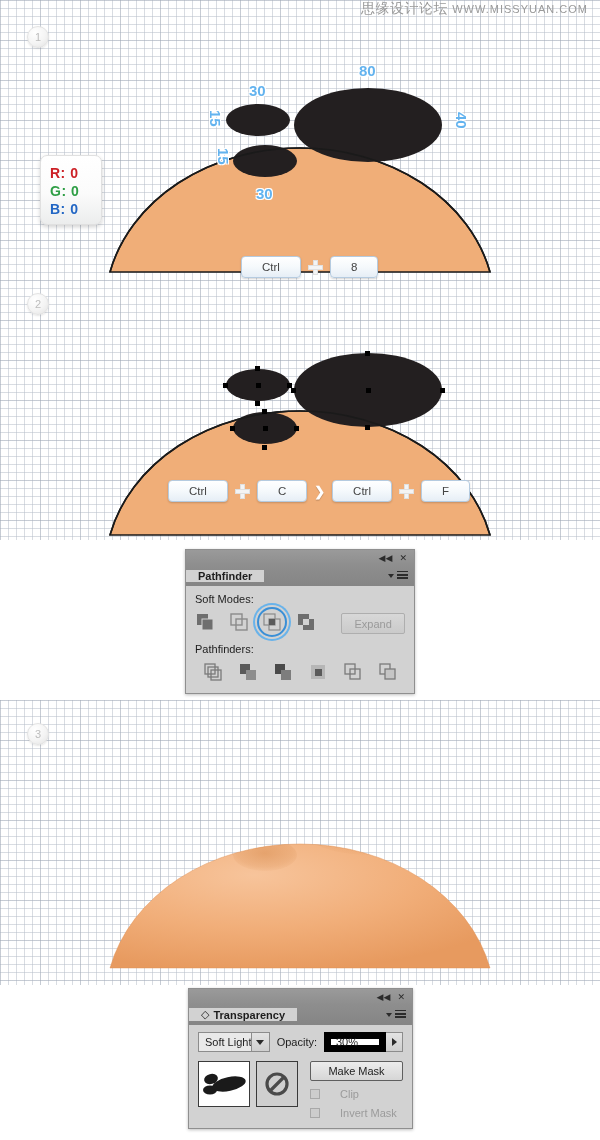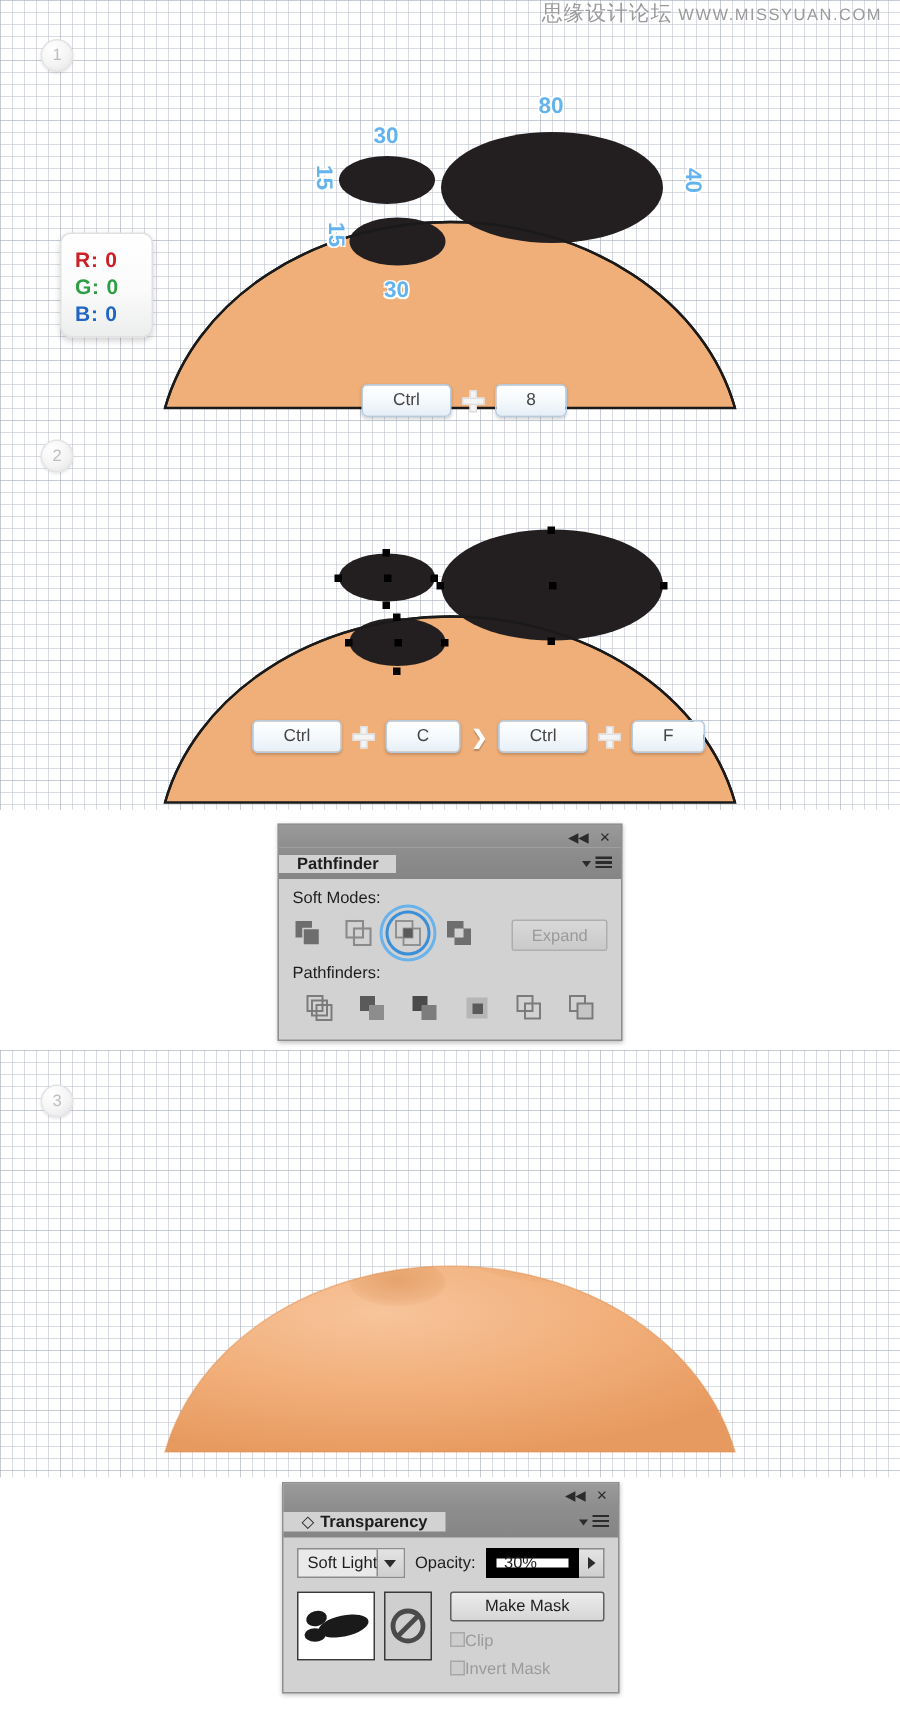--- a/index.html
+++ b/index.html
@@ -156,25 +156,25 @@
   .tp-opacity-arrow {
     width: 17px; height: 20px; border: 1px solid #8c8c8c; border-left: none;
     background: linear-gradient(to bottom,#e3e3e3,#cfcfcf); display:flex; align-items:center; justify-content:center;
   }
   .tp-opacity-arrow i { width:0;height:0;border-top:4px solid transparent;border-bottom:4px solid transparent;border-left:5px solid #2b2b2b; display:block;}
   .tp-row2 { display:flex; align-items:flex-start; gap: 6px; }
   .tp-thumb { width: 52px; height: 46px; border: 1px solid #3a3a3a; background: #ffffff; }
   .tp-mask { width: 52px; height: 46px; border: 1px solid #3a3a3a; background: #cfcfcf; display:flex; align-items:center; justify-content:center;}
   .tp-right { margin-left: 6px; }
   .make-mask {
-    width: 103px; height: 20px; border: 1px solid #5f5f5f; border-radius: 2px;
+    width: 93px; height: 20px; border: 1px solid #5f5f5f; border-radius: 2px;
     background: linear-gradient(to bottom,#ececec,#d6d6d6);
     display:flex; align-items:center; justify-content:center; font-size:11px; color:#1d1d1d;
   }
-  .chk-row { display:flex; align-items:flex-start; gap:0; margin-top: 7px; color:#9b9b9b; font-size:11px; }
+  .chk-row { display:flex; align-items:center; gap:20px; margin-top: 7px; color:#9b9b9b; font-size:11px; }
   .chk-box { width:10px; height:10px; border:1px solid #a8a8a8; background:#cdcdcd; }
 </style>
 </head>
 <body>
 
 <div class="page">
 
   <div class="band" id="band1">
 
     <svg class="illus" style="left:0px; top:0px;" width="600" height="285" viewBox="0 0 600 285">

